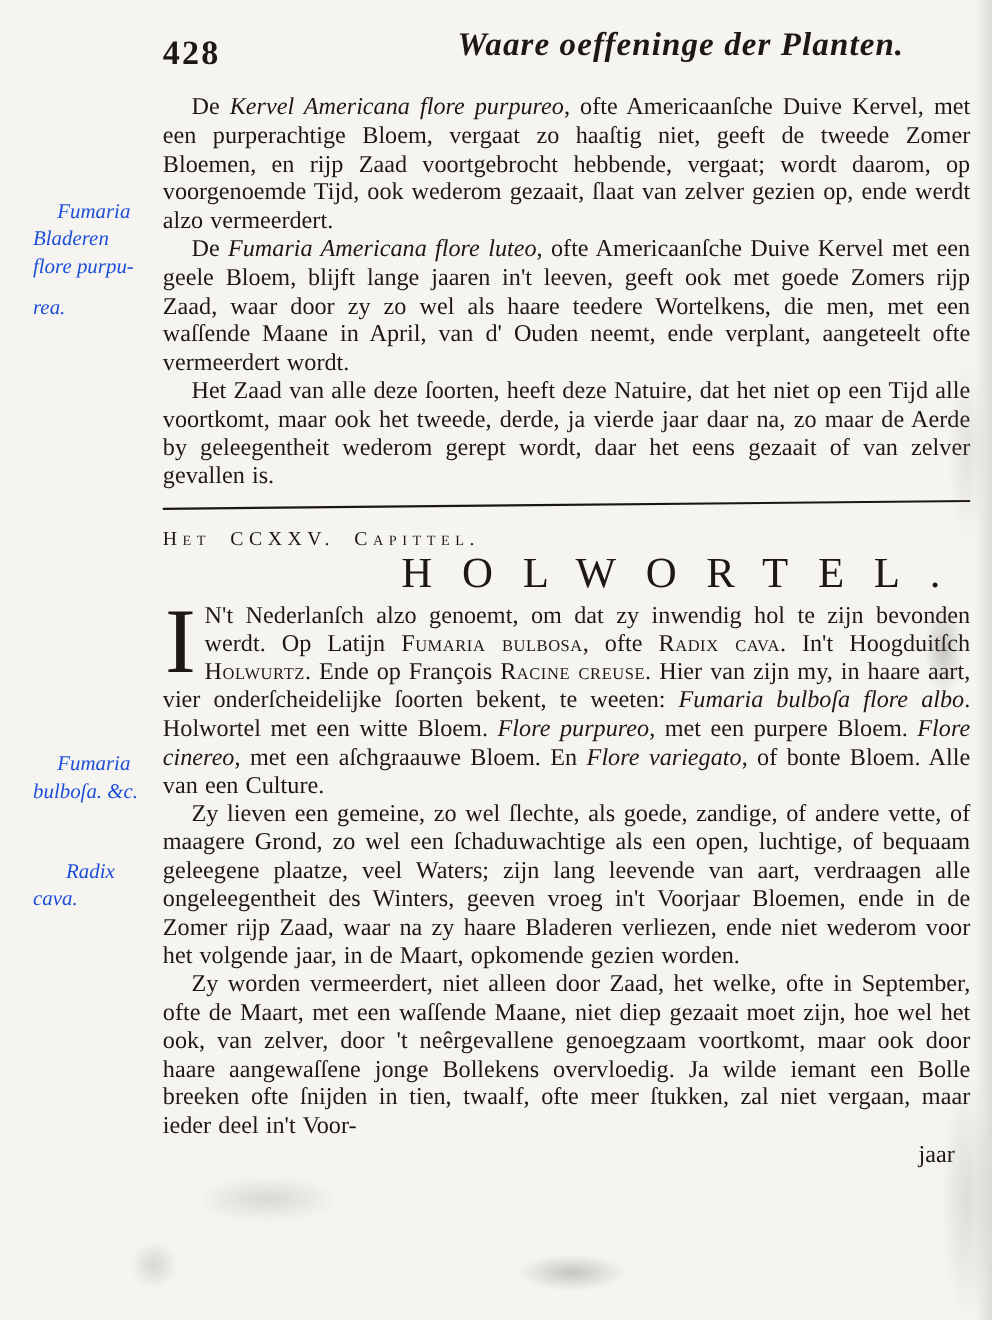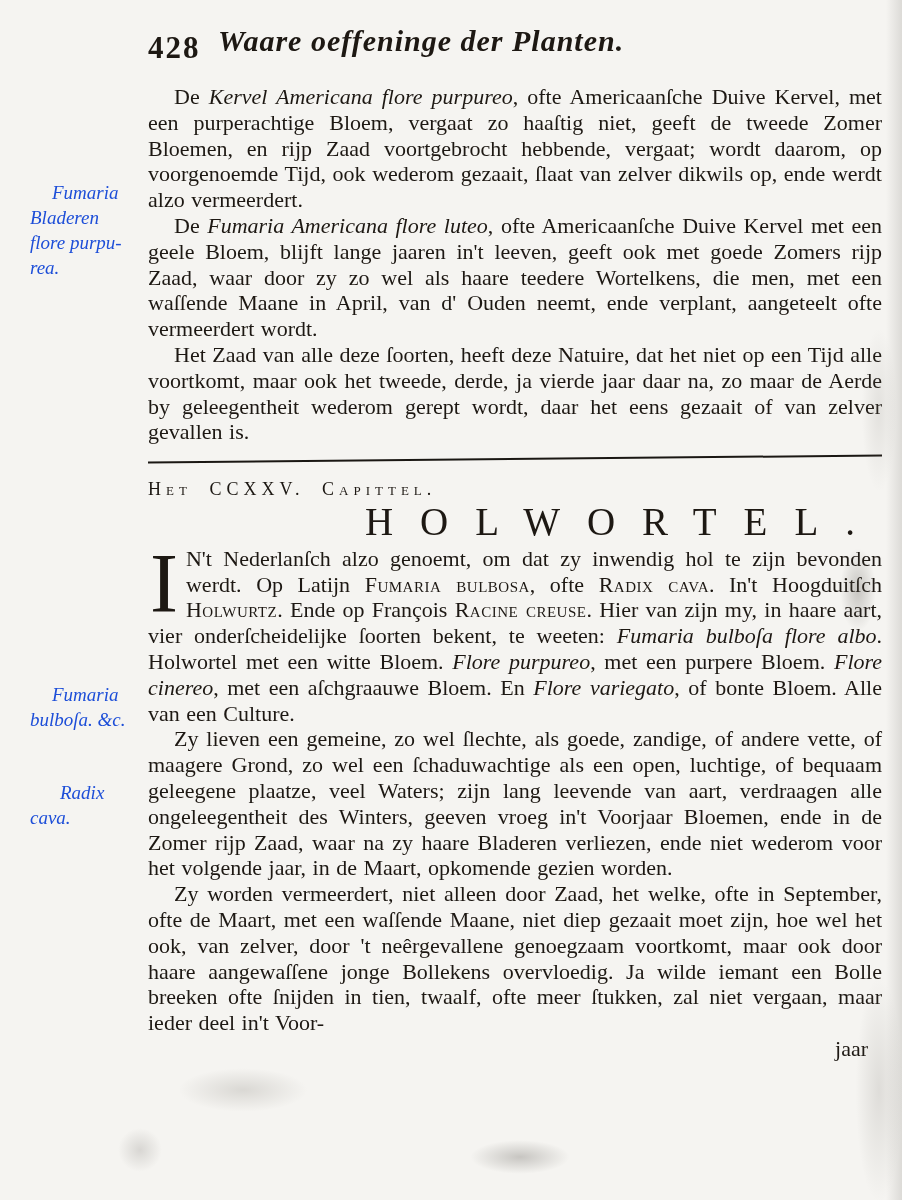--- a/index.html
+++ b/index.html
@@ -18,36 +18,36 @@
   .page{position:absolute;inset:0;}
 
   
   .header{position:absolute;top:24px;left:148px;width:734px;height:52px;}
   .page-number{
     position:absolute;left:0;top:6px;
     font-size:31px;font-weight:bold;letter-spacing:2px;
   }
   .running-title{
     position:absolute;left:70px;right:60px;top:0;
-    text-align:left;
+    text-align:right;
     font-style:italic;font-weight:bold;
     font-size:30px;letter-spacing:1px;
     white-space:nowrap;
   }
 
   
   .margin-note{
     position:absolute;left:30px;width:112px;
     font-style:italic;font-size:19px;line-height:25px;
     color:#1d4ed8;
   }
   .margin-note div{text-indent:0;}
   .margin-note div:first-child{text-indent:22px;}
   .margin-note-1{top:180px;}
-  .margin-note-1 div:last-child{}
+  .margin-note-1 div:last-child{margin-top:12px;}
   .margin-note-2{top:682px;}
   .margin-note-2 div:nth-child(3){text-indent:30px;margin-top:48px;}
 
   
   .text-column{
     position:absolute;left:148px;top:84px;width:734px;
     font-size:22px;line-height:25.8px;
     text-align:justify;
     word-spacing:1px;
   }
@@ -127,21 +127,21 @@
     </div>
   <div class="margin-note margin-note-2">
       <div>Fumaria</div>
       <div>bulboſa. &amp;c.</div>
       <div>Radix</div>
       <div>cava.</div>
     </div>
 
   <div class="text-column">
 
-    <p class="indent"><span>De </span><span class="it">Kervel Americana flore purpureo</span><span>, ofte Americaanſche Duive Kervel, met een purperachtige Bloem, vergaat zo haaſtig niet, geeft de tweede Zomer Bloemen, en rijp Zaad voortgebrocht hebbende, vergaat; wordt daarom, op voorgenoemde Tijd, ook wederom gezaait, ſlaat van zelver dikwils op, ende werdt alzo vermeerdert.</span></p>
+    <p class="indent"><span>De </span><span class="it">Kervel Americana flore purpureo</span><span>, ofte Americaanſche Duive Kervel, met een purperachtige Bloem, vergaat zo haaſtig niet, geeft de tweede Zomer Bloemen, en rijp Zaad voortgebrocht hebbende, vergaat; wordt daarom, op voorgenoemde Tijd, ook wederom gezaait, ſlaat van zelver gezien op, ende werdt alzo vermeerdert.</span></p>
     <p class="indent"><span>De </span><span class="it">Fumaria Americana flore luteo</span><span>, ofte Americaanſche Duive Kervel met een geele Bloem, blijft lange jaaren in't leeven, geeft ook met goede Zomers rijp Zaad, waar door zy zo wel als haare teedere Wortelkens, die men, met een waſſende Maane in April, van d' Ouden neemt, ende verplant, aangeteelt ofte vermeerdert wordt.</span></p>
     <p class="indent"><span>Het Zaad van alle deze ſoorten, heeft deze Natuire, dat het niet op een Tijd alle voortkomt, maar ook het tweede, derde, ja vierde jaar daar na, zo maar de Aerde by geleegentheit wederom gerept wordt, daar het eens gezaait of van zelver gevallen is.</span></p>
 
     <hr class="section-rule">
 
     <div class="chapter-heading">Het CCXXV. Capittel.</div>
     <div class="chapter-title">HOLWORTEL.</div>
 
     <div class="chapter-body">
       <p><span class="drop-cap">I</span><span><span>N't Nederlanſch alzo genoemt, om dat zy inwendig hol te zijn bevonden werdt. Op Latijn </span><span class="sc">Fumaria bulbosa</span><span>, ofte </span><span class="sc">Radix cava</span><span>. In't Hoogduitſch </span><span class="sc">Holwurtz</span><span>. Ende op François </span><span class="sc">Racine creuse</span><span>. Hier van zijn my, in haare aart, vier onderſcheidelijke ſoorten bekent, te weeten: </span><span class="it">Fumaria bulboſa flore albo</span><span>. Holwortel met een witte Bloem. </span><span class="it">Flore purpureo</span><span>, met een purpere Bloem. </span><span class="it">Flore cinereo</span><span>, met een aſchgraauwe Bloem. En </span><span class="it">Flore variegato</span><span>, of bonte Bloem. Alle van een Culture.</span></span></p>

